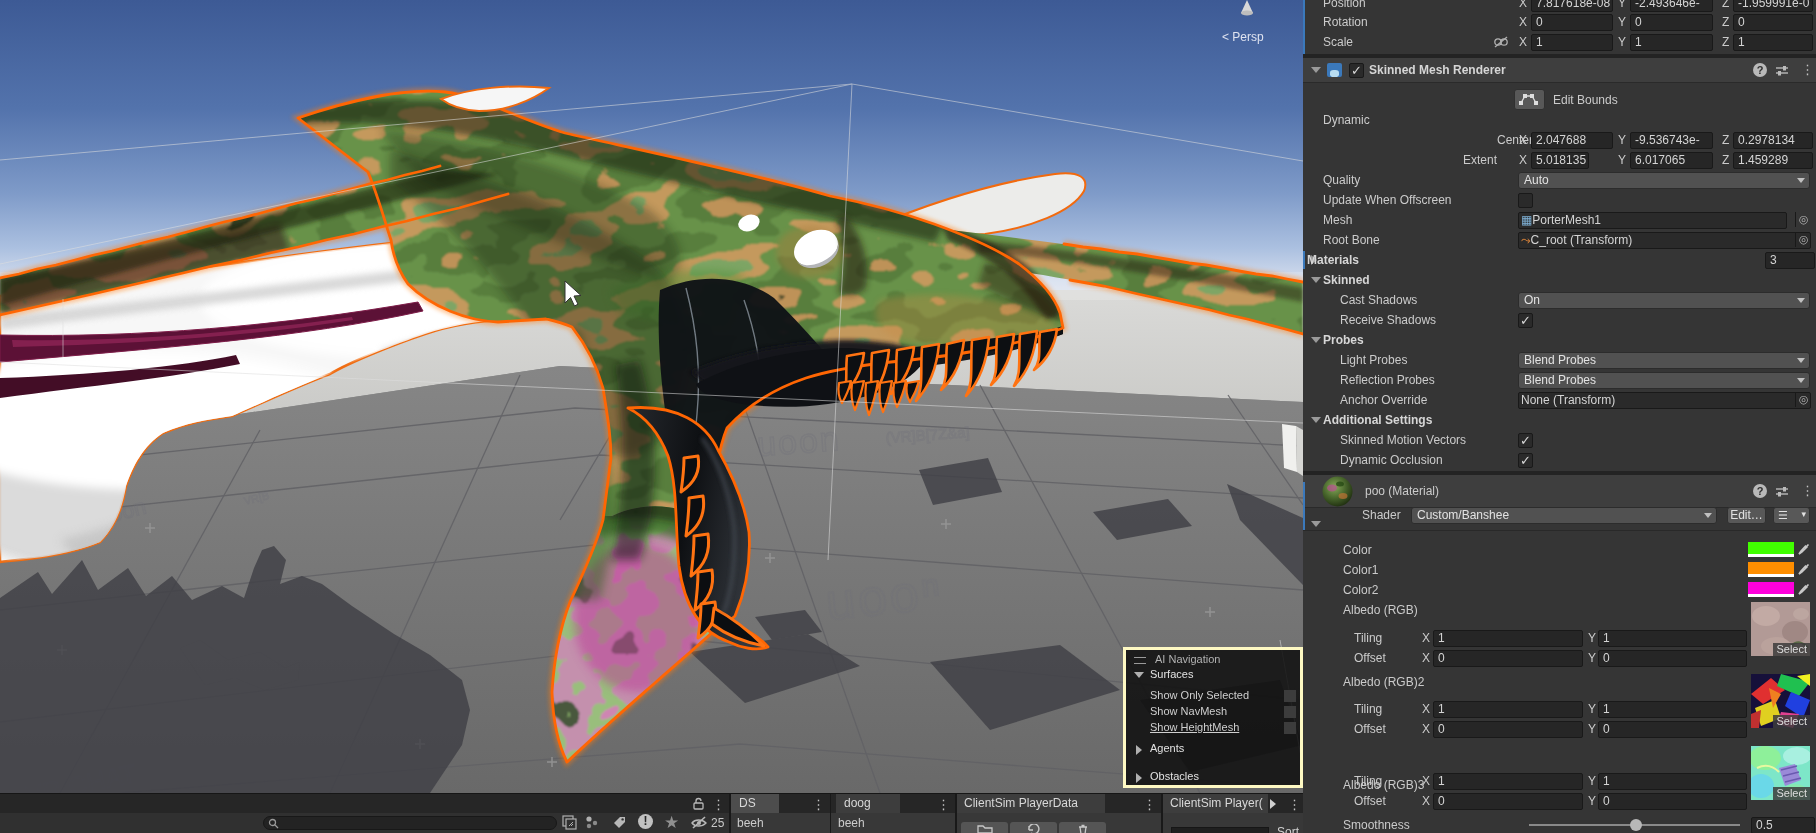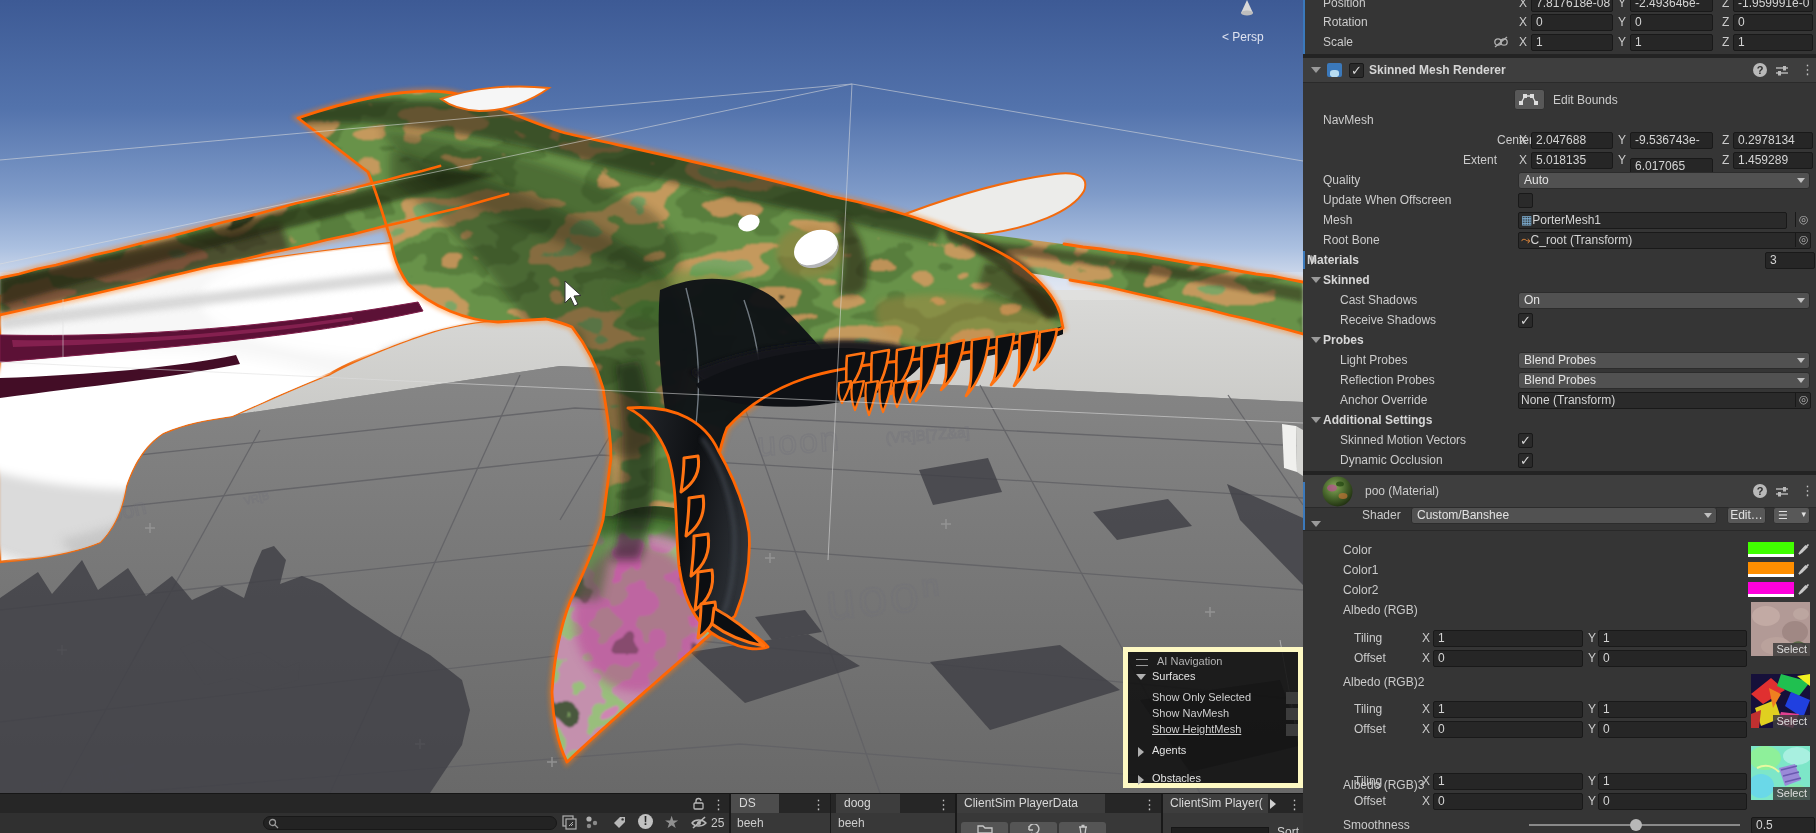--- a/index.html
+++ b/index.html
@@ -284,21 +284,21 @@
         <line x1="852" y1="84" x2="1303" y2="161"></line>
         <line x1="852" y1="84" x2="828" y2="560"></line>
         <line x1="0" y1="362" x2="1303" y2="423"></line>
         <line x1="63" y1="299" x2="63" y2="357"></line>
         <line x1="1280" y1="640" x2="1303" y2="768"></line>
       </g>
       <path d="M 565,281 L 565,303 L 570.5,297.5 L 574.5,306 L 578,304.2 L 574,296 L 581,295.5 Z" fill="#ffffff" stroke="#333" stroke-width="1"></path>
       <polygon points="1247,0 1241,13 1253,13" fill="#d8d8d8"></polygon>
       <ellipse cx="1247" cy="13" rx="6" ry="2.4" fill="#bdbdbd"></ellipse>
       <text x="1222" y="41" font-size="12" fill="#dfe3f0" font-family="Liberation Sans,sans-serif">&lt; Persp</text>
-    </svg><div style="position:absolute;left:1123px;top:647px;width:180px;height:141px;background:rgba(16,16,16,0.88);border:5px solid #fef9c3;box-sizing:border-box;color:#cfcfcf;font-size:11px;">
+    </svg><div style="position:absolute;left:1123px;top:647px;width:180px;height:141px;background:rgba(16,16,16,0.88);border:3px solid #fef9c3;box-sizing:border-box;color:#cfcfcf;font-size:11px;">
 <div style="position:absolute;left:8px;top:7px;width:12px;height:5px;border-top:1.5px solid #9a9a9a;border-bottom:1.5px solid #9a9a9a;"></div>
 <div class="lbl" style="left:29px;top:3px;color:#b2b2b2;">AI Navigation</div>
 <div class="tri trid" style="left:8px;top:22px;border-top-color:#b0b0b0;"></div>
 <div class="lbl" style="left:24px;top:18px;color:#e2e2e2;">Surfaces</div>
 <div class="lbl" style="left:24px;top:39px;">Show Only Selected</div>
 <div class="lbl" style="left:24px;top:55px;">Show NavMesh</div>
 <div class="lbl" style="left:24px;top:71px;text-decoration:underline;">Show HeightMesh</div>
 <div style="position:absolute;left:158px;top:40px;width:12px;height:12px;background:#3c3c3c;"></div>
 <div style="position:absolute;left:158px;top:56px;width:12px;height:12px;background:#3c3c3c;"></div>
 <div style="position:absolute;left:158px;top:72px;width:12px;height:12px;background:#3c3c3c;"></div>
@@ -354,33 +354,33 @@
     <div class="kebab" style="left:498px;top:62px;">⋮</div>
     <div style="position:absolute;left:211px;top:89px;width:31px;height:21px;background:#585858;border:1px solid #303030;border-radius:3px;box-sizing:border-box;"></div>
     <svg style="position:absolute;left:216px;top:93px;" width="20" height="13">
       <path d="M2,10 L6,3 L13,3 L17,10" fill="none" stroke="#ddd" stroke-width="1.3"></path>
       <rect x="0" y="8" width="4" height="4" fill="#ddd"></rect>
       <rect x="15" y="8" width="4" height="4" fill="#ddd"></rect>
       <rect x="4" y="1" width="4" height="4" fill="#ddd"></rect>
       <rect x="11" y="1" width="4" height="4" fill="#ddd"></rect>
     </svg>
     <div class="lbl " style="left:250px;top:93px;">Edit Bounds</div>
-    <div class="lbl " style="left:20px;top:113px;">NavMesh</div>
+    <div class="lbl " style="left:20px;top:113px;">Dynamic</div>
     <div class="lbl" style="left:160px;top:133px;margin-left:34px;">Center</div>
     <div class="lbl " style="left:216px;top:133px;">X</div>
     <div class="fld" style="left:228px;top:132px;width:82px;">2.047688</div>
     <div class="lbl " style="left:315px;top:133px;">Y</div>
     <div class="fld" style="left:327px;top:132px;width:83px;">-9.536743e-</div>
     <div class="lbl " style="left:419px;top:133px;">Z</div>
     <div class="fld" style="left:430px;top:132px;width:80px;">0.2978134</div>
     <div class="lbl" style="left:160px;top:153px;">Extent</div>
     <div class="lbl " style="left:216px;top:153px;">X</div>
-    <div class="fld" style="left:228px;top:152px;width:82px;">5.018135</div>
+    <div class="fld" style="left:228px;top:152px;width:58px;">5.018135</div>
     <div class="lbl " style="left:315px;top:153px;">Y</div>
-    <div class="fld" style="left:327px;top:158px;width:83px;">6.017065</div>
+    <div class="fld" style="left:327px;top:152px;width:83px;">6.017065</div>
     <div class="lbl " style="left:419px;top:153px;">Z</div>
     <div class="fld" style="left:430px;top:152px;width:80px;">1.459289</div>
     <div class="lbl " style="left:20px;top:173px;">Quality</div>
     <div class="dd" style="left:215px;top:172px;width:292px;">Auto</div>
     <div class="dda" style="left:494px;top:178px;"></div>
     <div class="lbl " style="left:20px;top:193px;">Update When Offscreen</div>
     <div class="cb" style="left:215px;top:193px;"></div>
     <div class="lbl " style="left:20px;top:213px;">Mesh</div>
     <div class="obj" style="left:215px;top:212px;width:269px;"><span style="color:#7fb2d8;">▦</span>PorterMesh1</div>
     <div class="objdot" style="left:492px;top:212px;">◎</div>

